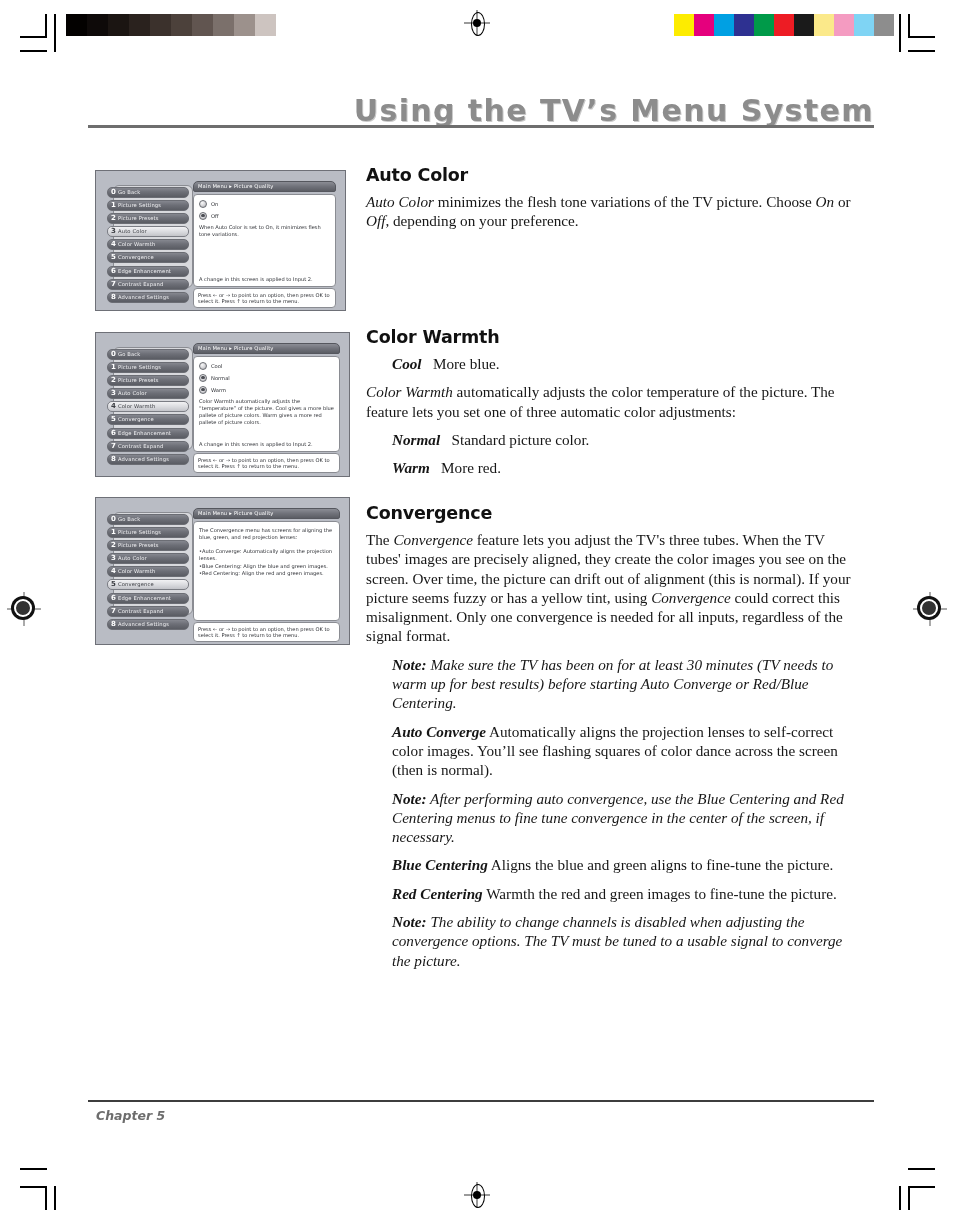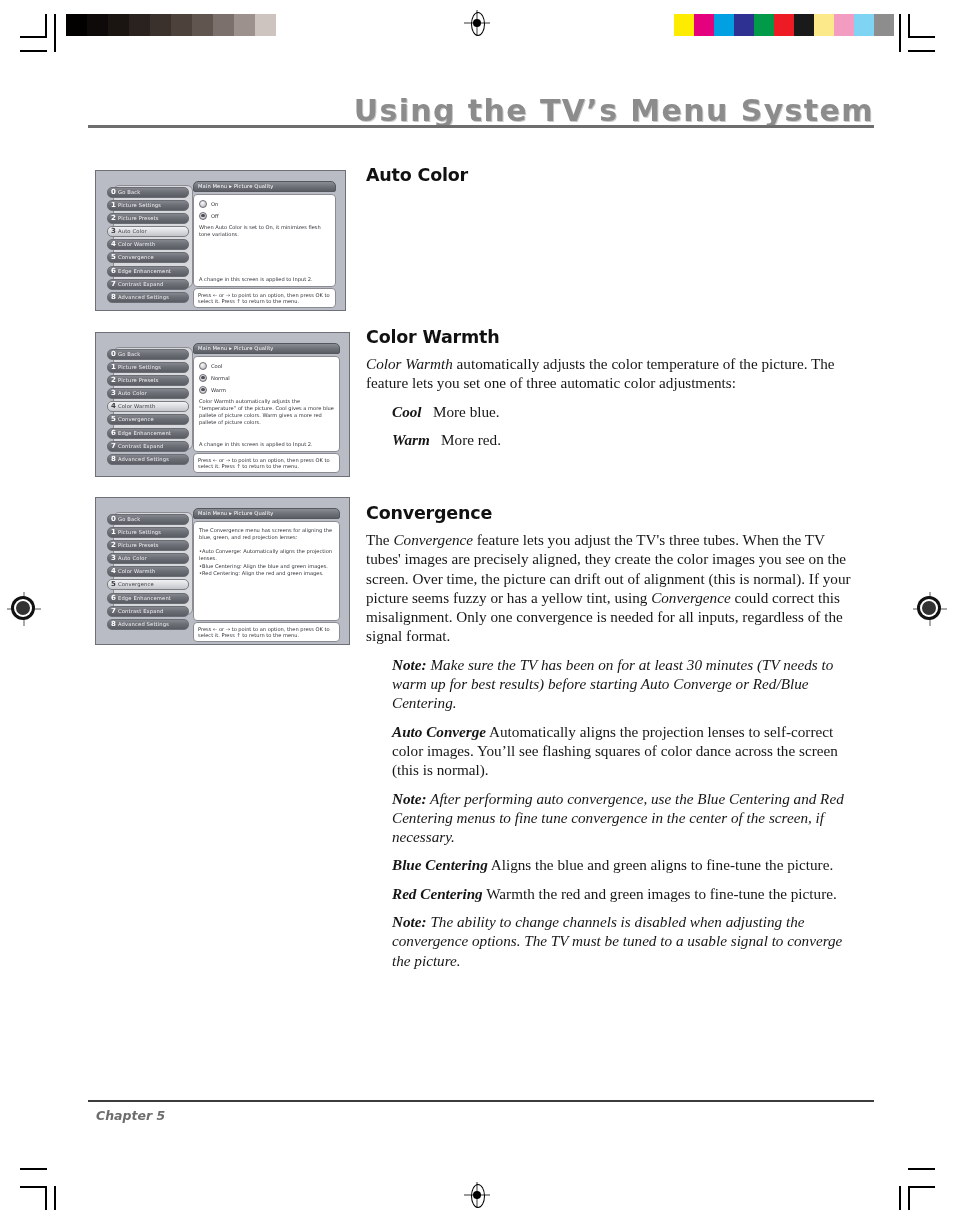--- a/index.html
+++ b/index.html
@@ -557,34 +557,36 @@
               </div>
           </div>
           <div class="osd-hint">Press ← or → to point to an option, then press OK to select it. Press ↑ to return to the menu.</div>
         </div>
       </div>
     </div>
   </div>
 
   <div class="col" style="top:165px;">
     <h2 class="sec">Auto Color</h2>
+    <p class="body"><span class="it">Auto Color</span><span> minimizes the flesh tone variations of the TV picture. Choose </span><span class="it">On</span><span> or </span><span class="it">Off</span><span>, depending on your preference.</span></p>
   </div>
 
   <div class="col" style="top:327px;">
     <h2 class="sec">Color Warmth</h2>
+    <p class="body ind"><span class="lead">Cool</span>&nbsp;&nbsp; <span>More blue.</span></p>
     <p class="body"><span class="it">Color Warmth</span><span> automatically adjusts the color temperature of the picture. The feature lets you set one of three automatic color adjustments:</span></p>
-    <p class="body ind"><span class="lead">Cool</span>&nbsp;&nbsp; <span>More blue.</span></p>
+    <p class="body ind"><span class="lead">Normal</span>&nbsp;&nbsp; <span>Standard picture color.</span></p>
     <p class="body ind"><span class="lead">Warm</span>&nbsp;&nbsp; <span>More red.</span></p>
   </div>
 
   <div class="col" style="top:503px;">
     <h2 class="sec">Convergence</h2>
     <p class="body"><span>The </span><span class="it">Convergence</span><span> feature lets you adjust the TV's three tubes. When the TV tubes' images are precisely aligned, they create the color images you see on the screen. Over time, the picture can drift out of alignment (this is normal). If your picture seems fuzzy or has a yellow tint, using </span><span class="it">Convergence</span><span> could correct this misalignment. Only one convergence is needed for all inputs, regardless of the signal format.</span></p>
     <p class="body ind"><span class="lead">Note:</span><span class="it"> Make sure the TV has been on for at least 30 minutes (TV needs to warm up for best results) before starting Auto Converge or Red/Blue Centering.</span></p>
-    <p class="body ind"><span class="lead">Auto Converge</span><span>  Automatically aligns the projection lenses to self-correct color images. You’ll see flashing squares of color dance across the screen (this is normal).</span></p>
+    <p class="body ind"><span class="lead">Auto Converge</span><span>  Automatically aligns the projection lenses to self-correct color images. You’ll see flashing squares of color dance across the screen (then is normal).</span></p>
     <p class="body ind"><span class="lead">Note:</span><span class="it"> After performing auto convergence, use the Blue Centering and Red Centering menus to fine tune convergence in the center of the screen, if necessary.</span></p>
     <p class="body ind"><span class="lead">Blue Centering</span><span>  Aligns the blue and green aligns to fine-tune the picture.</span></p>
     <p class="body ind"><span class="lead">Red Centering</span><span>  Warmth the red and green images to fine-tune the picture.</span></p>
     <p class="body ind"><span class="lead">Note:</span><span class="it"> The ability to change channels is disabled when adjusting the convergence options. The TV must be tuned to a usable signal to converge the picture.</span></p>
   </div>
 
   <div class="footer-rule"></div>
   <div class="footer-left">Chapter 5</div>
 </div>
 

